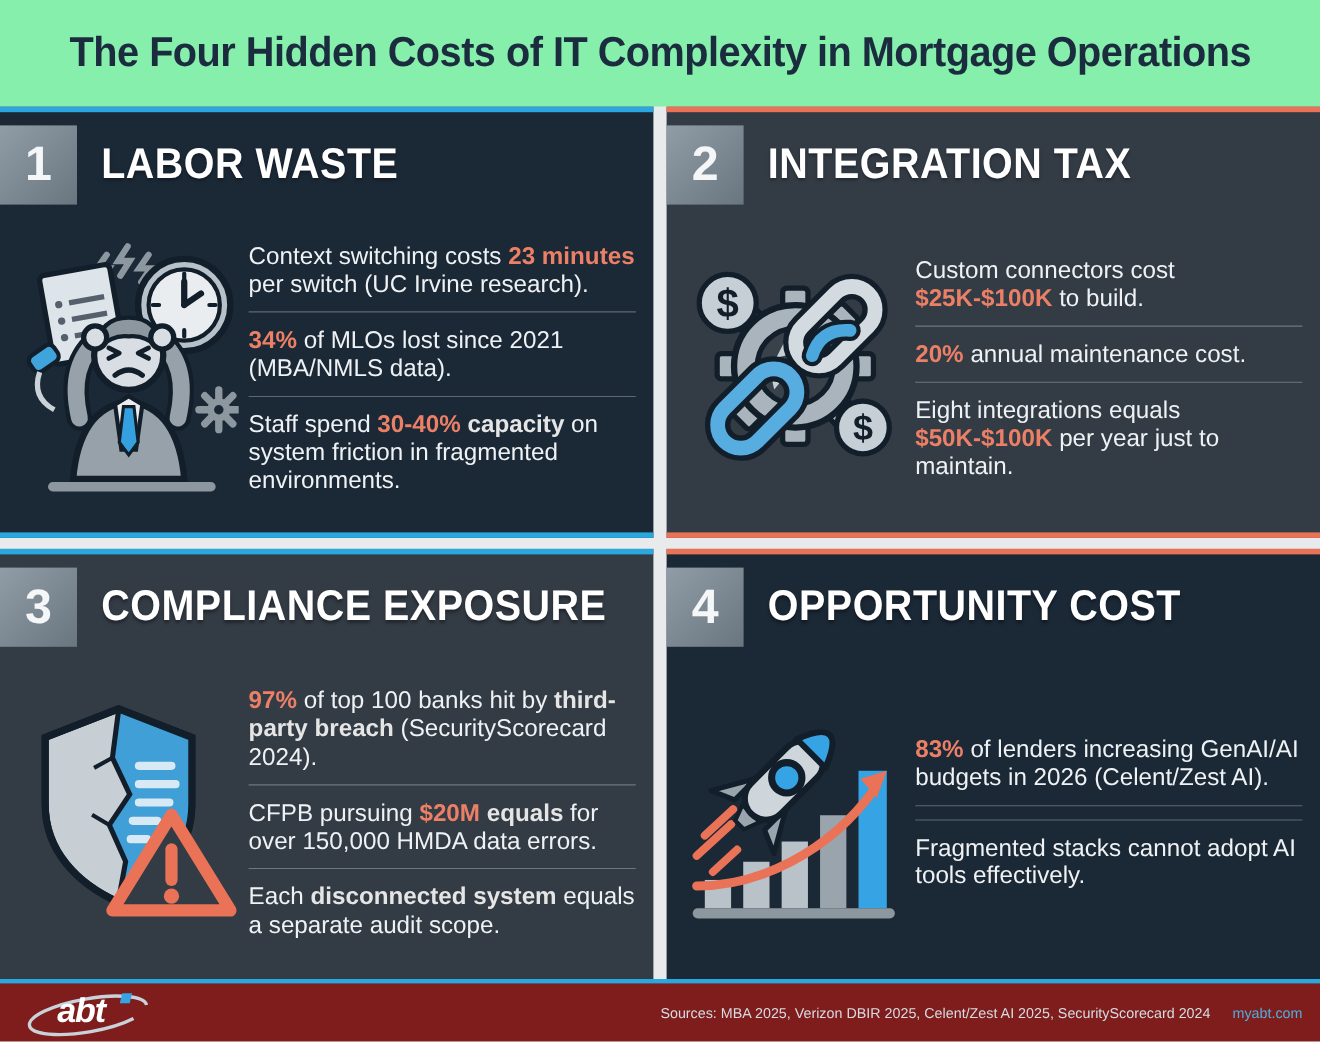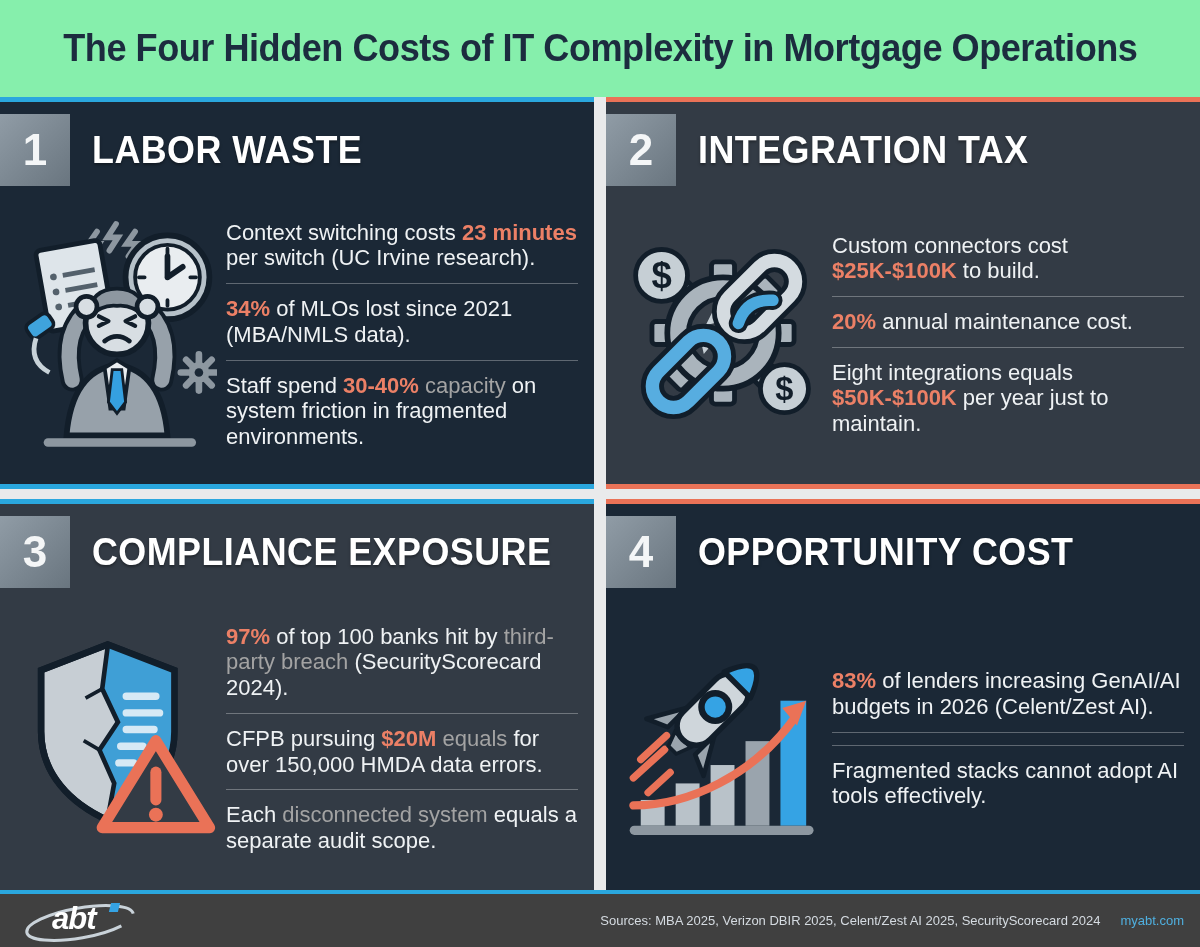--- a/index.html
+++ b/index.html
@@ -26,24 +26,24 @@
   .panel-title { color:#fff; font-size:39px; font-weight:bold; letter-spacing:.5px;
                  transform:scaleX(.92); transform-origin:left center; white-space:nowrap;
                  text-shadow:0 2px 3px rgba(0,0,0,.35); }
 
   .panel-body { flex:1; display:flex; padding:4px 16px 8px 8px; min-height:0; }
   .icon-wrap { width:218px; flex:none; display:flex; align-items:center; justify-content:center; }
   .text-col { flex:1; color:#EFF2F4; font-size:22px; line-height:1.17; padding-top:4px; align-self:center; }
   .block { margin:0; }
   .divider { border-top:1px solid rgba(255,255,255,.30); margin:12px 0; }
   .hl { color:#EC8066; font-weight:bold; }
-  .bd { font-weight:normal; color:#a3a3a3; }
+  .bd { font-weight:bold; color:#e5e5e5; }
 
   
-  .footer { height:57px; flex:none; background:#404040; border-top:4px solid #2AA7DE;
+  .footer { height:57px; flex:none; background:#7f1d1d; border-top:4px solid #2AA7DE;
             display:flex; align-items:center; justify-content:space-between; padding:0 16px 0 22px; }
   .logo { position:relative; width:132px; height:48px; flex:none; }
   .logo svg { position:absolute; left:0; top:1px; }
   .logo-text { position:absolute; left:30px; top:4px; font-size:31px; font-weight:bold; font-style:italic;
                color:#fff; letter-spacing:-1px; }
   .logo-spark { position:absolute; left:88px; top:6px; width:9px; height:9px; background:#35A3E4; transform:skewX(-14deg); }
   .sources { display:flex; align-items:center; gap:20px; font-size:13px; }
   .sources-text { color:#D5DBE1; }
   .site-link { color:#4FB0E0; cursor:pointer; text-decoration:none; }
 </style>

